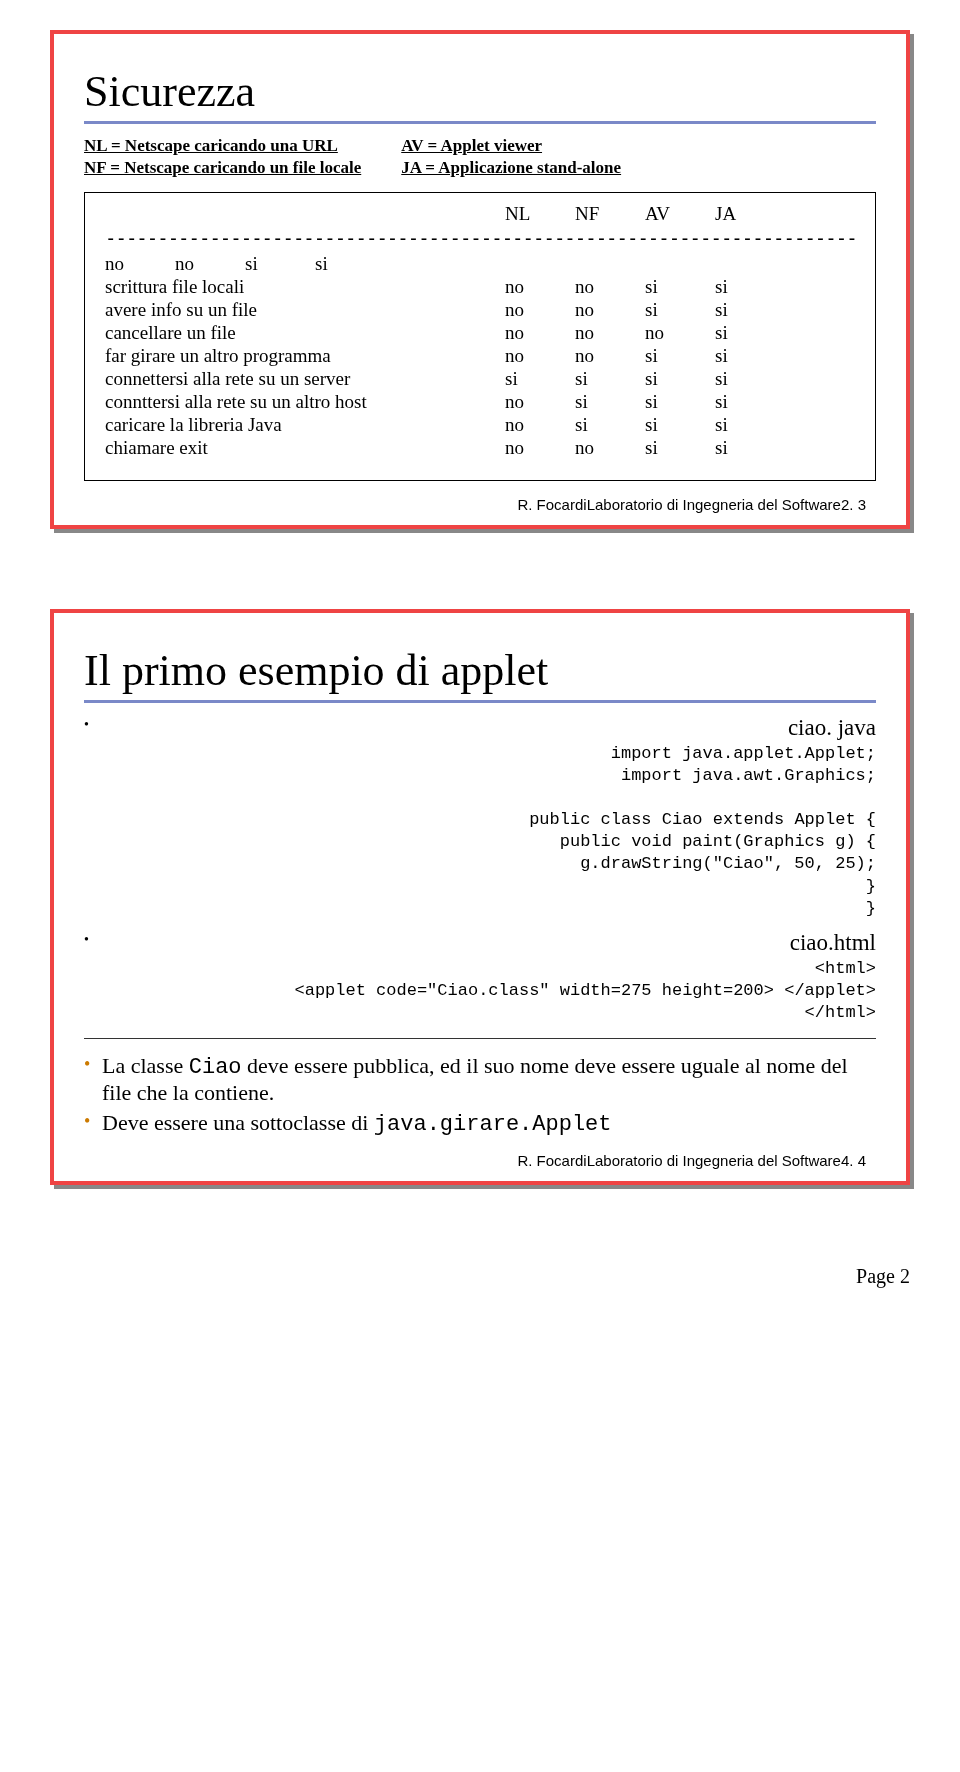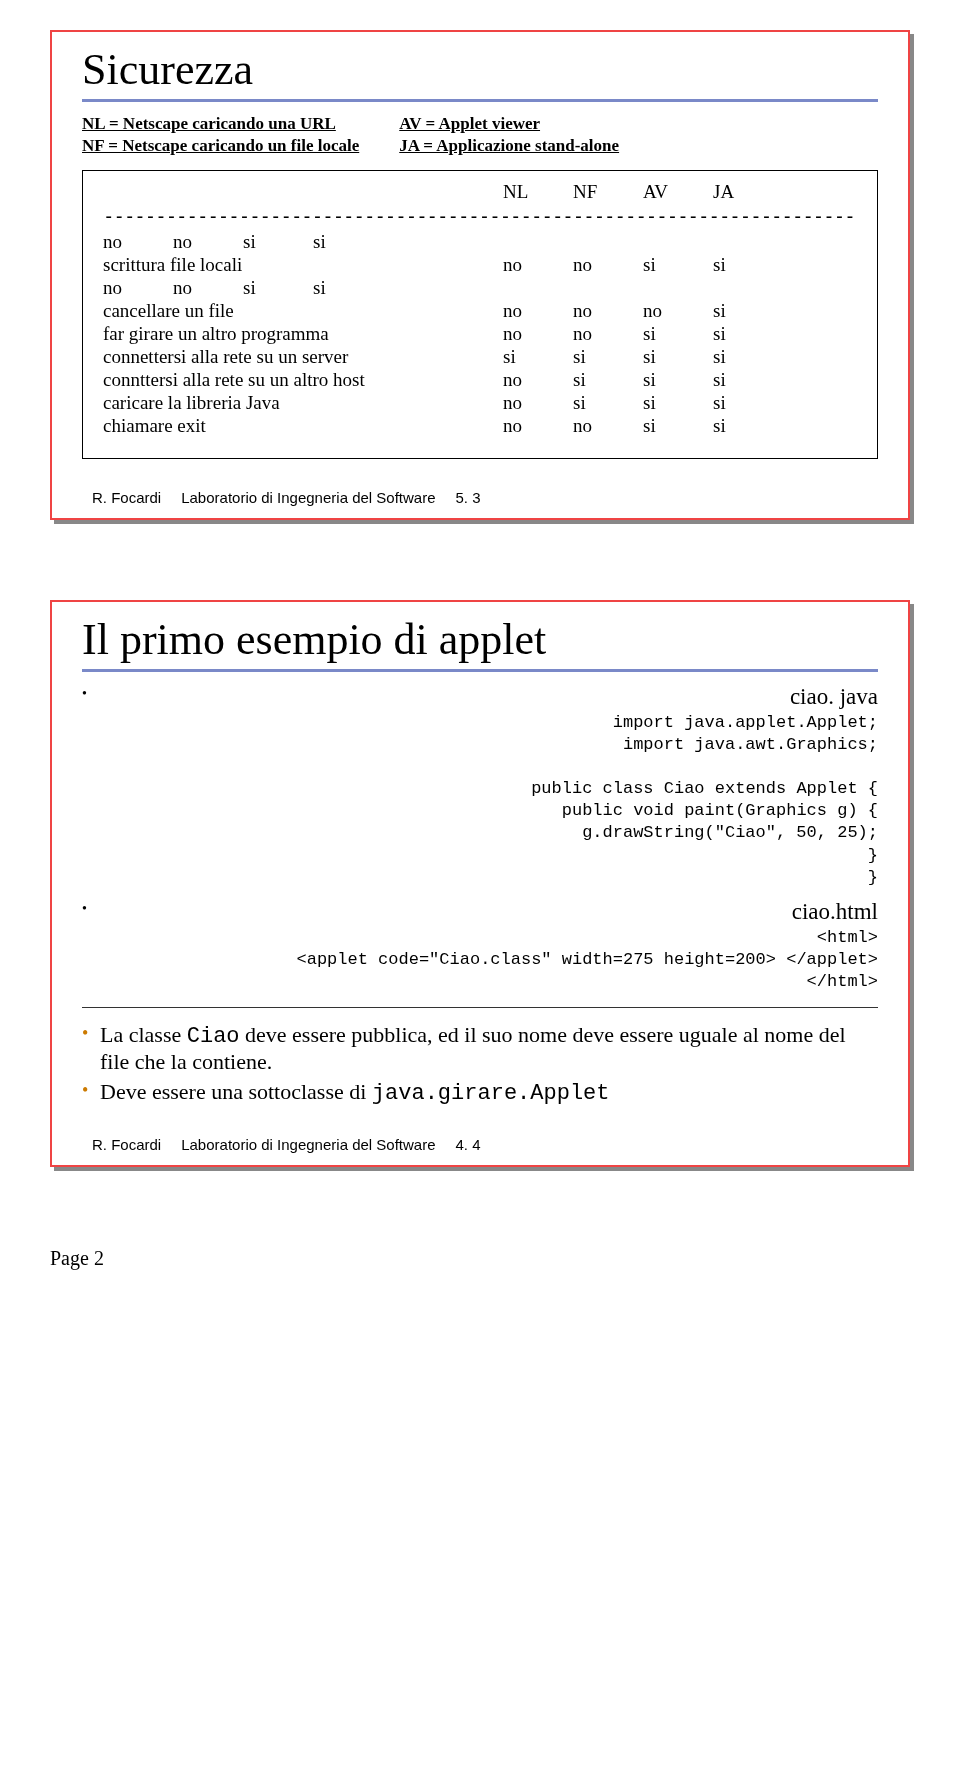--- a/index.html
+++ b/index.html
@@ -9,22 +9,22 @@
     font-family: "Times New Roman", Times, serif;
     color: #000;
     width: 960px;
   }
   .page {
     width: 960px;
     padding: 30px 50px 20px 50px;
     box-sizing: border-box;
   }
   .slide-box {
-    border: 2px solid #ef4444;
-    padding: 12px 30px 12px 30px;
+    border: 4px solid #ef4444;
+    padding: 32px 30px 12px 30px;
     margin-bottom: 80px;
     box-shadow: 4px 4px 0 #888;
   }
   .slide-title {
     font-size: 44px;
     margin: 0 0 4px 0;
     font-weight: normal;
   }
   .title-rule {
     height: 3px;
@@ -56,26 +56,25 @@
     white-space: nowrap;
     overflow: hidden;
     margin-bottom: 4px;
   }
   .trow {
     display: flex;
     margin-bottom: 1px;
   }
   .footer {
     display: flex;
-    justify-content: flex-start;
+    justify-content: flex-end;
     font-family: Arial, sans-serif;
     font-size: 15px;
-    margin-top: 30px;
+    margin-top: 15px;
     padding: 0 10px;
-    gap: 20px;
   }
   .bullets {
     list-style: none;
     padding-left: 18px;
     margin: 10px 0;
     font-size: 23px;
     text-align: right;
   }
   .bullets > li {
     position: relative;
@@ -113,21 +112,21 @@
   .notes > li::before {
     content: "•";
     position: absolute;
     left: -18px;
     color: #cc7a00;
     font-size: 18px;
     top: 1px;
   }
   .mono { font-family: Liberation Mono, monospace; }
   .page-num {
-    text-align: left;
+    text-align: right;
     font-size: 20px;
     margin-top: 80px;
   }
 </style>
 </head>
 <body>
 
 <div class="page">
 
   <div class="slide-box">
@@ -162,20 +161,21 @@
             <div class="tcell">si</div>
           </div>
           <div class="trow">
             <div class="tlabel">scrittura file locali</div>
             <div class="tcell">no</div>
             <div class="tcell">no</div>
             <div class="tcell">si</div>
             <div class="tcell">si</div>
           </div>
           <div class="trow">
+            <div class="tlabel">avere info su un file</div>
             <div class="tcell">no</div>
             <div class="tcell">no</div>
             <div class="tcell">si</div>
             <div class="tcell">si</div>
           </div>
           <div class="trow">
             <div class="tlabel">cancellare un file</div>
             <div class="tcell">no</div>
             <div class="tcell">no</div>
             <div class="tcell">no</div>
@@ -215,21 +215,21 @@
             <div class="tcell">no</div>
             <div class="tcell">si</div>
             <div class="tcell">si</div>
           </div>
         </div>
     </div>
 
     <div class="footer">
       <span>R. Focardi</span>
       <span>Laboratorio di Ingegneria del Software</span>
-      <span>5. 3</span>
+      <span>2. 3</span>
     </div>
   </div>
 
   <div class="slide-box">
     <h1 class="slide-title">Il primo esempio di applet</h1>
     <div class="title-rule"></div>
 
     <ul class="bullets">
       <li>
         <span>ciao. java</span>

